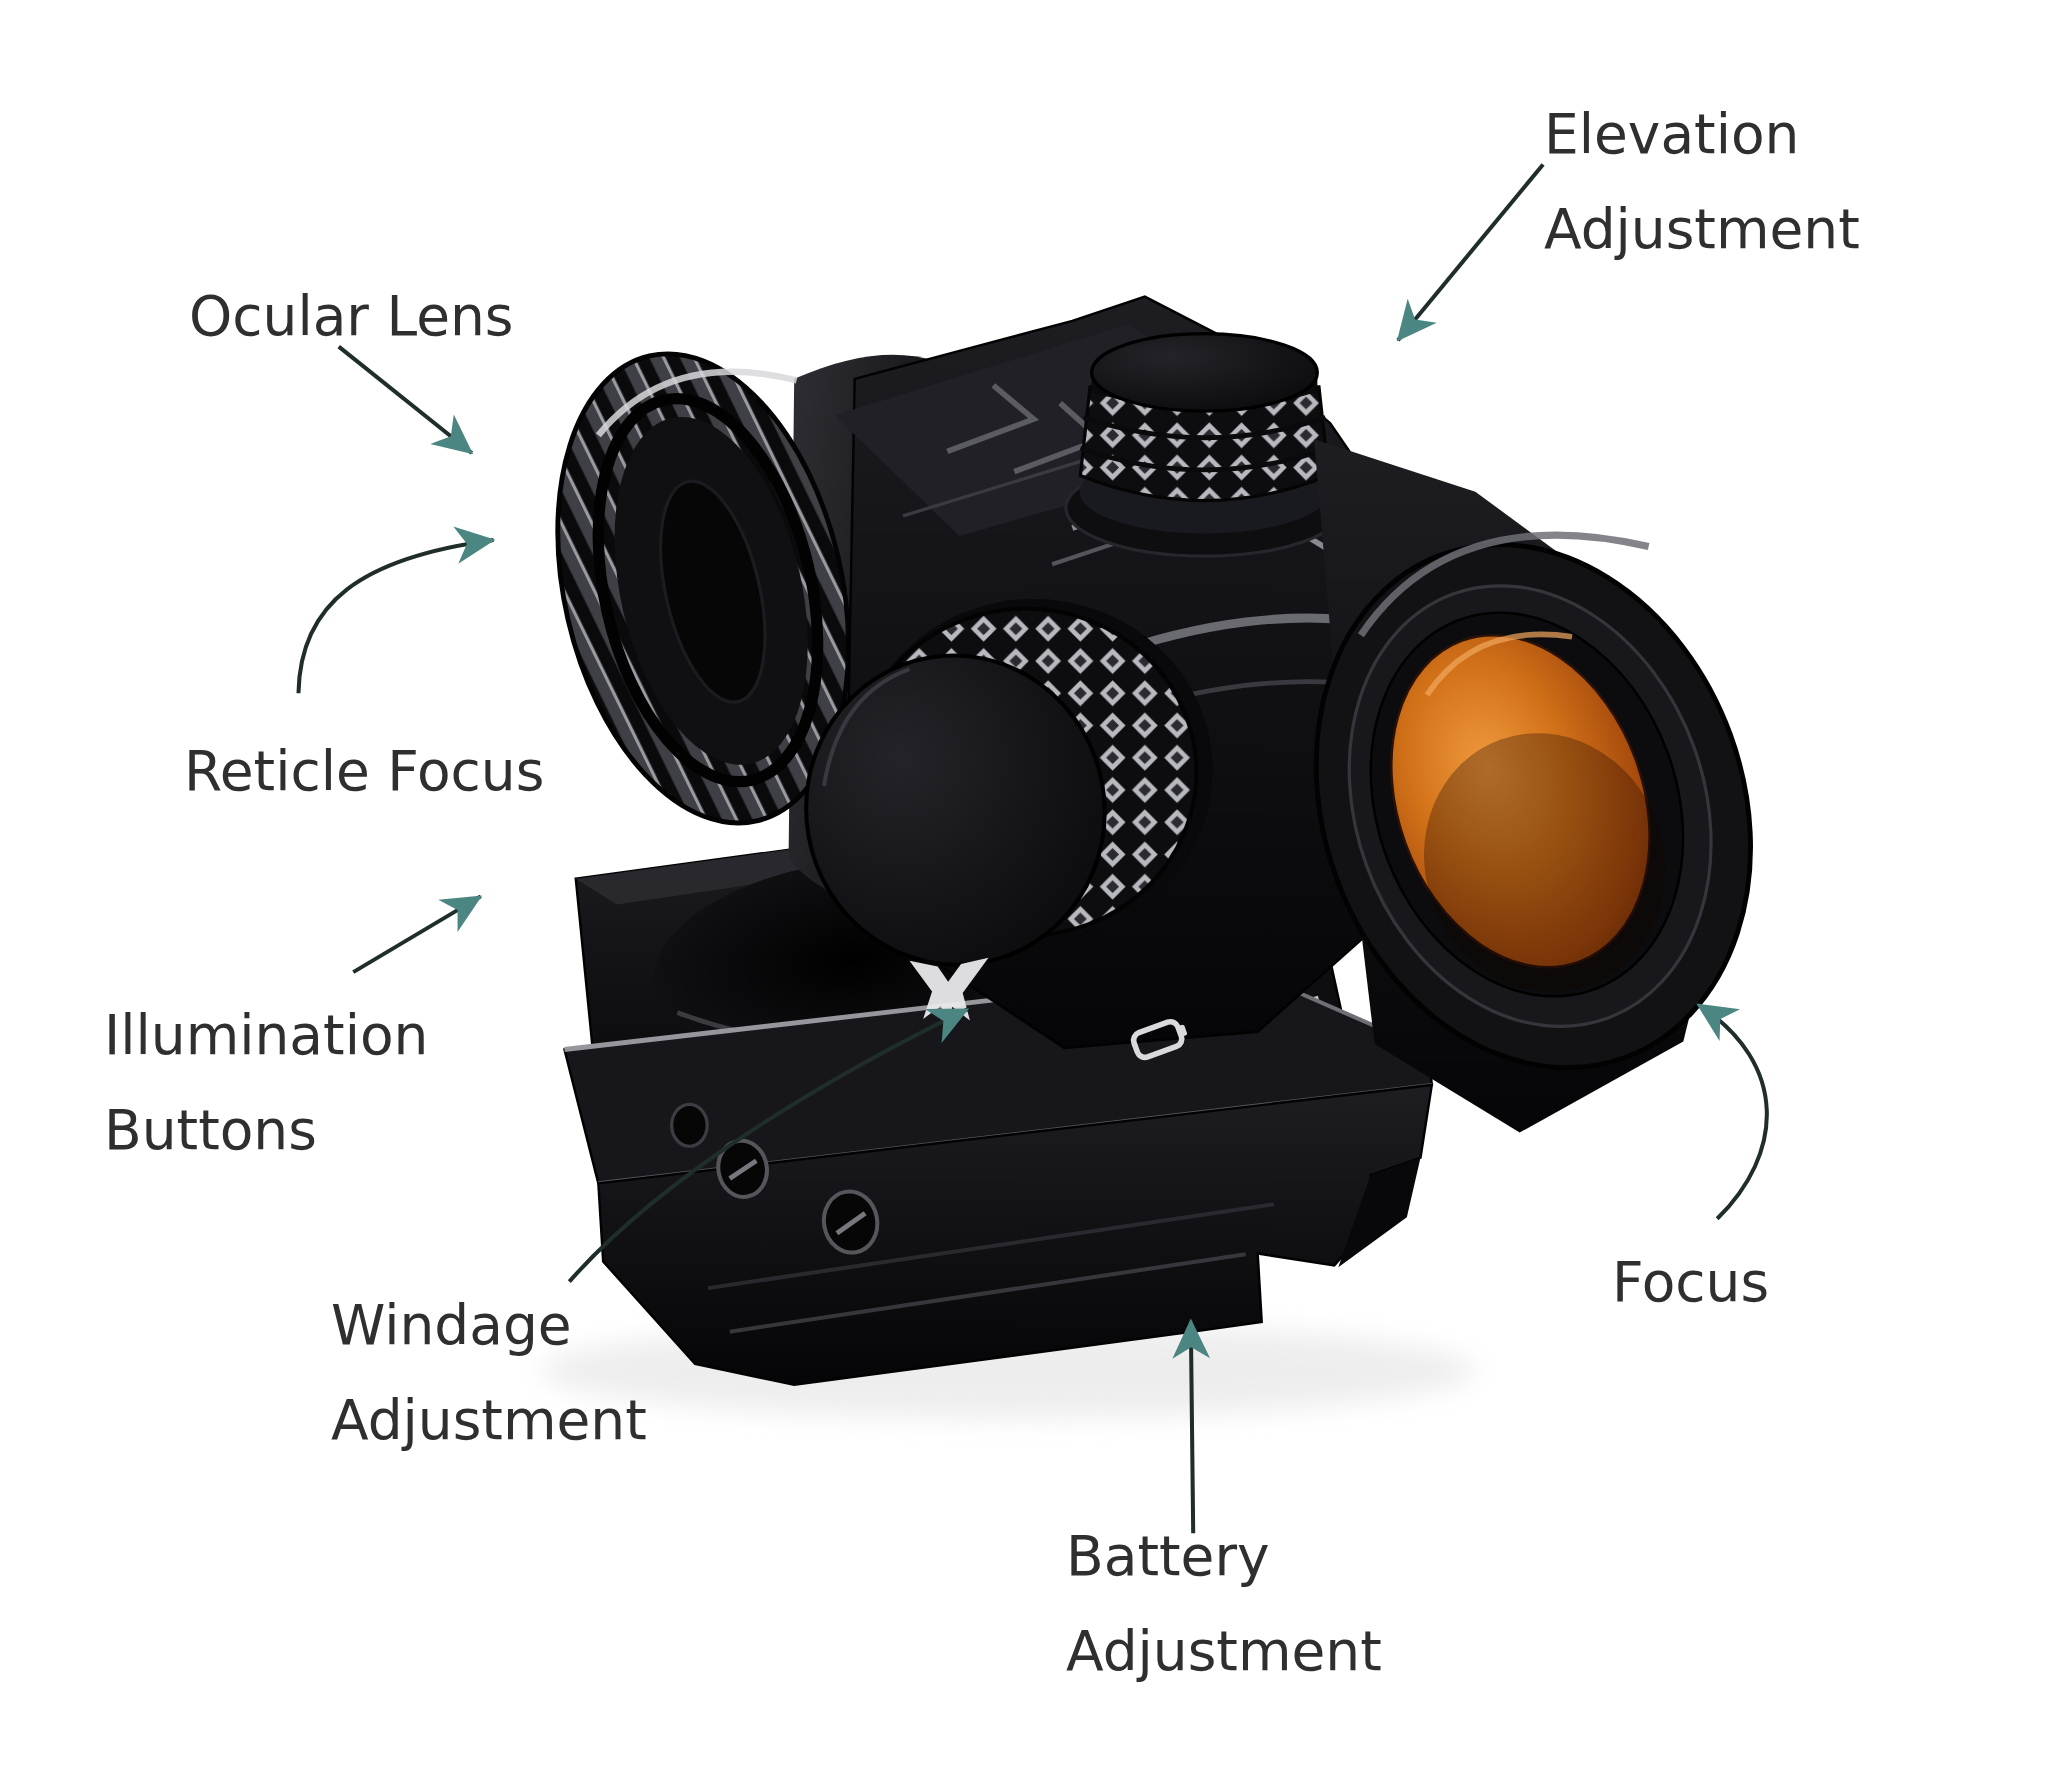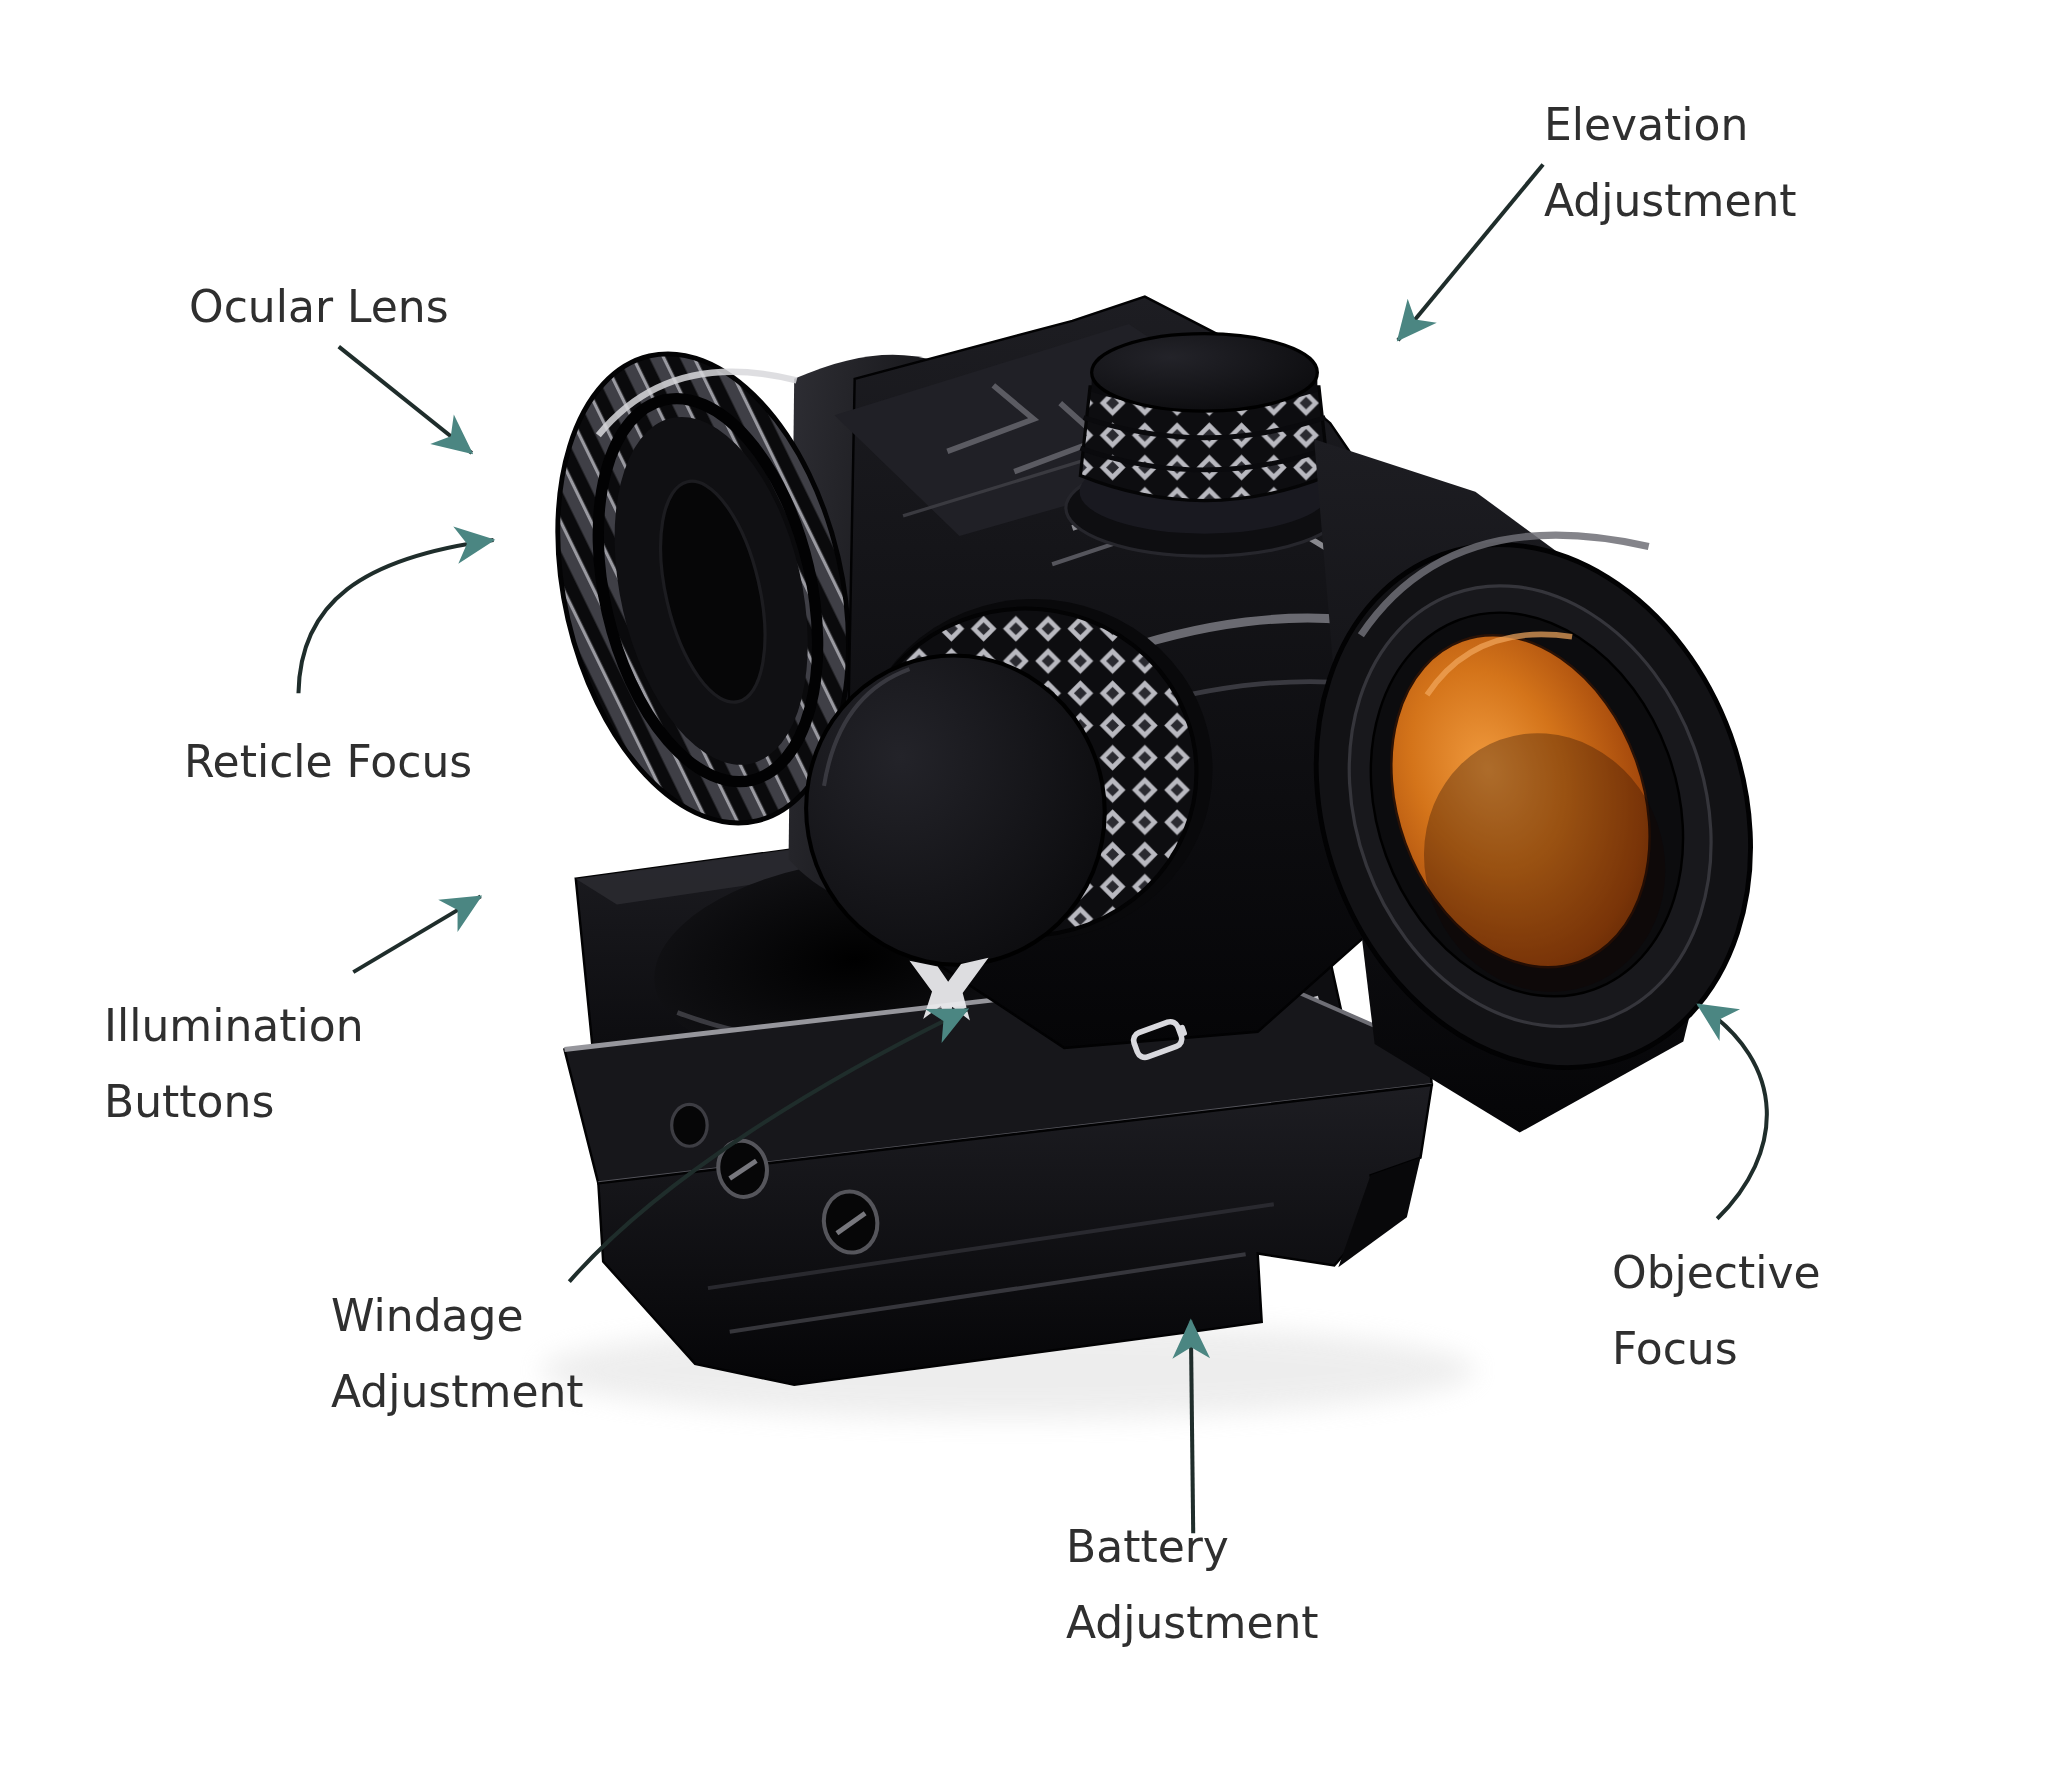--- a/index.html
+++ b/index.html
@@ -13,21 +13,21 @@
     position:relative;
     width:2064px;height:1775px;
     background:var(--background);
     font-family:"DejaVu Sans","Liberation Sans",sans-serif;
     overflow:hidden;
   }
   .art{position:absolute;left:0;top:0;width:100%;height:100%;}
   .label{
     position:absolute;
     color:var(--label_text);
-    font-size:44px;
+    font-size:55px;
     line-height:1.72;
     letter-spacing:0px;
     white-space:nowrap;
   }
   .label span{display:block;}
   .arrow-shaft{stroke:var(--arrow_shaft);stroke-width:5;fill:none;}
   .ahead{fill:var(--arrow_head);}
 </style>
 </head>
 <body>
@@ -202,21 +202,20 @@
     <span>Windage</span>
     <span>Adjustment</span>
   </div>
 
   <div class="label" style="left:1544px;top:87px;">
     <span>Elevation</span>
     <span>Adjustment</span>
   </div>
 
   <div class="label" style="left:1612px;top:1235px;">
-    <span>Objective</span>
     <span>Focus</span>
   </div>
 
   <div class="label" style="left:1066px;top:1509px;">
     <span>Battery</span>
     <span>Adjustment</span>
   </div>
 
 </div>
 

